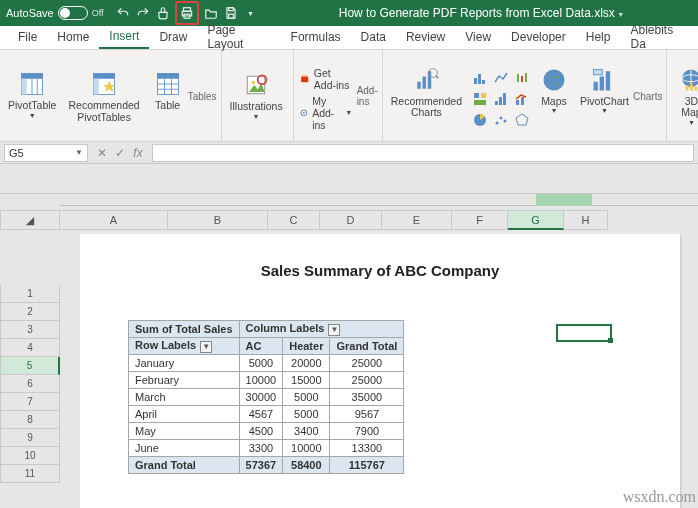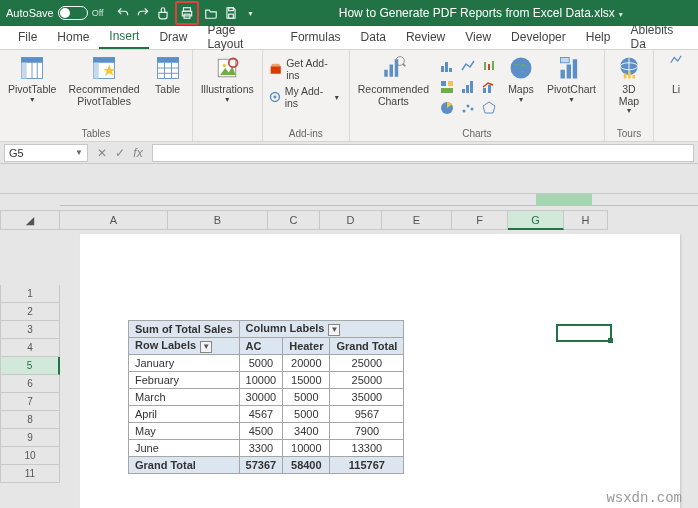--- a/index.html
+++ b/index.html
@@ -17,21 +17,21 @@
   .title { flex: 1; text-align: center; font-size: 12px; color: #fff; }
   .title-caret { font-size: 8px; margin-left: 4px; opacity: 0.8; }
 
   
   .tabs { background: #fff; height: 24px; display: flex; align-items: flex-end; border-bottom: 1px solid #d4d4d4; padding-left: 8px; }
   .tab { padding: 0 10px; font-size: 12px; color: #444; height: 24px; display: flex; align-items: center; cursor: pointer; }
   .tab.active { color: #217346; border-bottom: 2px solid #217346; font-weight: 500; }
 
   
   .ribbon { background: #f3f2f1; height: 92px; display: flex; border-bottom: 1px solid #d4d4d4; }
-  .group { display: flex; flex-direction: column; align-items: center; border-right: 1px solid #d9d9d9; padding: 2px 4px 0; }
+  .group { display: flex; align-items: center; border-right: 1px solid #d9d9d9; padding: 2px 4px 0; }
   .group-body { flex: 1; display: flex; align-items: flex-start; gap: 4px; }
   .group-label { font-size: 10px; color: #666; padding: 1px 0 2px; }
   .big-btn { display: flex; flex-direction: column; align-items: center; justify-content: center; width: auto; min-width: 40px; padding: 2px 4px; font-size: 10.5px; color: #444; text-align: center; line-height: 1.1; cursor: pointer; }
   .big-btn .ico { width: 28px; height: 28px; margin-bottom: 2px; display: flex; align-items: center; justify-content: center; }
   .big-btn .ico svg { width: 28px; height: 28px; }
   .small-row { display: flex; flex-direction: column; gap: 2px; }
   .small-btn { display: flex; align-items: center; gap: 4px; font-size: 10.5px; color: #444; padding: 1px 2px; cursor: pointer; }
   .small-btn .sico { width: 14px; height: 14px; display: inline-flex; align-items: center; justify-content: center; }
   .mini-grid { display: grid; grid-template-columns: repeat(3, 20px); grid-template-rows: repeat(3, 20px); gap: 1px; }
   .mini-cell { display: flex; align-items: center; justify-content: center; }
@@ -67,21 +67,21 @@
   .pivot { position: absolute; left: 48px; top: 86px; font-size: 11px; border-collapse: collapse; }
   .pivot td, .pivot th { border: 1px solid #a6a6a6; padding: 1px 6px; height: 17px; font-weight: normal; text-align: left; }
   .pivot .num { text-align: center; }
   .pivot .hdr { background: #dce6f1; font-weight: bold; }
   .pivot .total { background: #dce6f1; font-weight: bold; }
   .dd-btn { display: inline-block; width: 12px; height: 12px; border: 1px solid #888; background: #f4f4f4; font-size: 8px; text-align: center; line-height: 10px; color: #555; margin-left: 4px; vertical-align: middle; }
 
   .sel-cell { position: absolute; border: 2px solid #217346; background: #fff; }
   .sel-cell .handle { position: absolute; right: -3px; bottom: -3px; width: 5px; height: 5px; background: #217346; }
 
-  .watermark { position: absolute; right: 16px; bottom: 2px; font-size: 14px; color: #999; font-family: Liberation Mono, monospace; }
+  .watermark { position: absolute; right: 2px; bottom: 2px; font-size: 16px; color: #999; font-family: Liberation Serif, serif; }
 
   .rownums { display: flex; flex-direction: column; margin-top: 100px; }
 </style>
 </head>
 <body>
 
 <div class="titlebar">
   <div class="autosave">
     <span>AutoSave</span>
     <span class="toggle"></span>
@@ -432,20 +432,21 @@
         <div class="colhdr" style="width: 100px;">B</div>
         <div class="colhdr" style="width: 52px;">C</div>
         <div class="colhdr" style="width: 62px;">D</div>
         <div class="colhdr" style="width: 70px;">E</div>
         <div class="colhdr" style="width: 56px;">F</div>
         <div class="colhdr active" style="width: 56px;">G</div>
         <div class="colhdr" style="width: 44px;">H</div>
       </div>
 
     <div class="paper">
+      <div class="pvt-title">Sales Summary of ABC Company</div>
       <table class="pivot" id="pivot">
           <tbody>
             <tr>
               <td class="hdr">Sum of Total Sales</td>
               <td class="hdr" colspan="3">Column Labels<span class="dd-btn">▼</span></td>
             </tr>
             <tr>
               <td class="hdr">Row Labels<span class="dd-btn">▼</span></td>
               <td class="hdr">AC</td>
               <td class="hdr">Heater</td>

